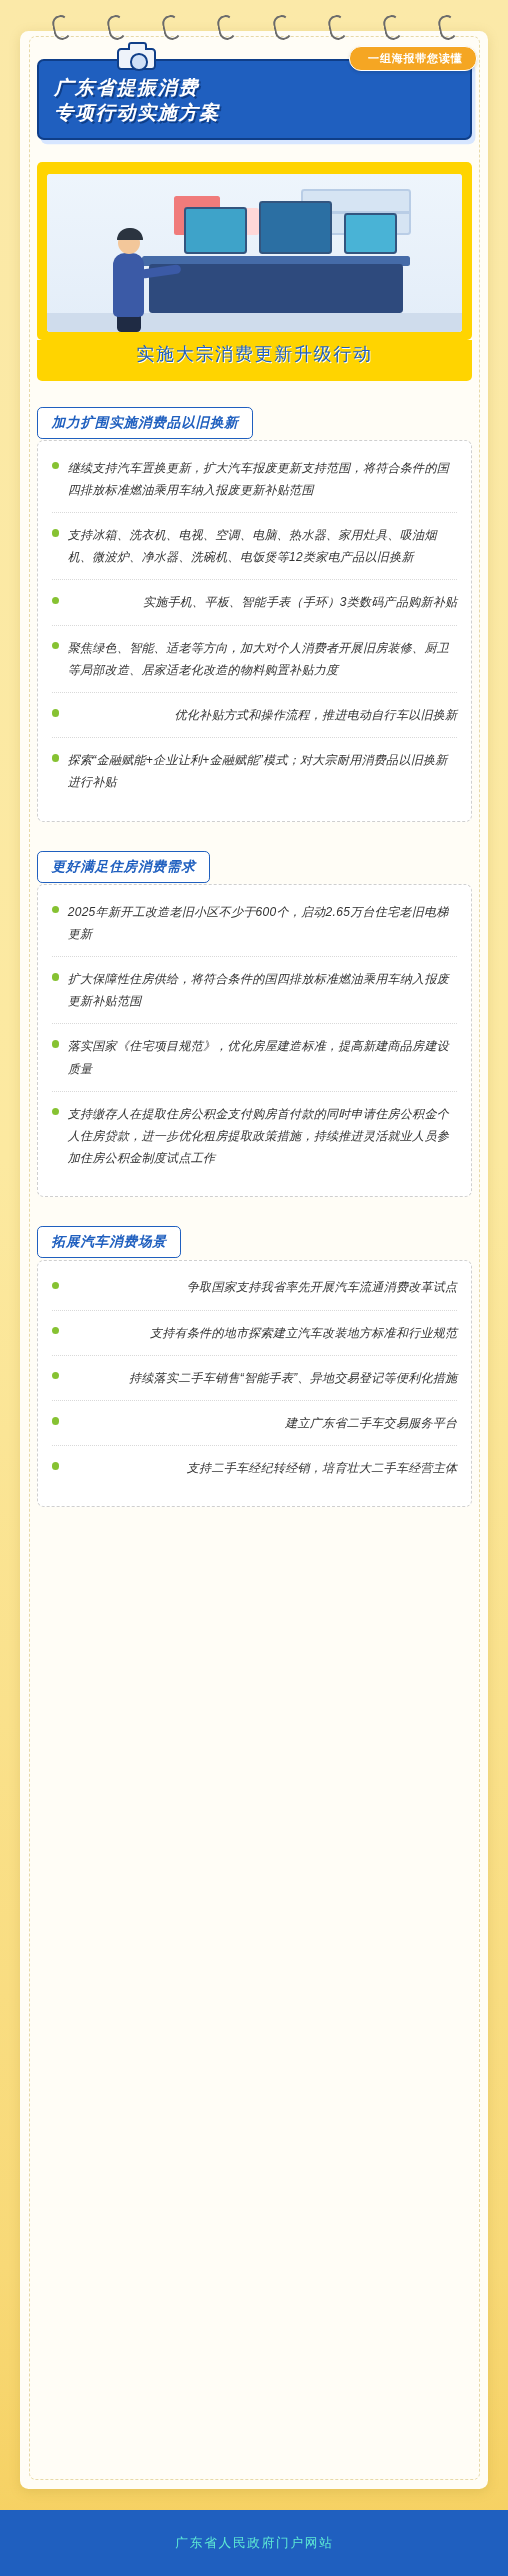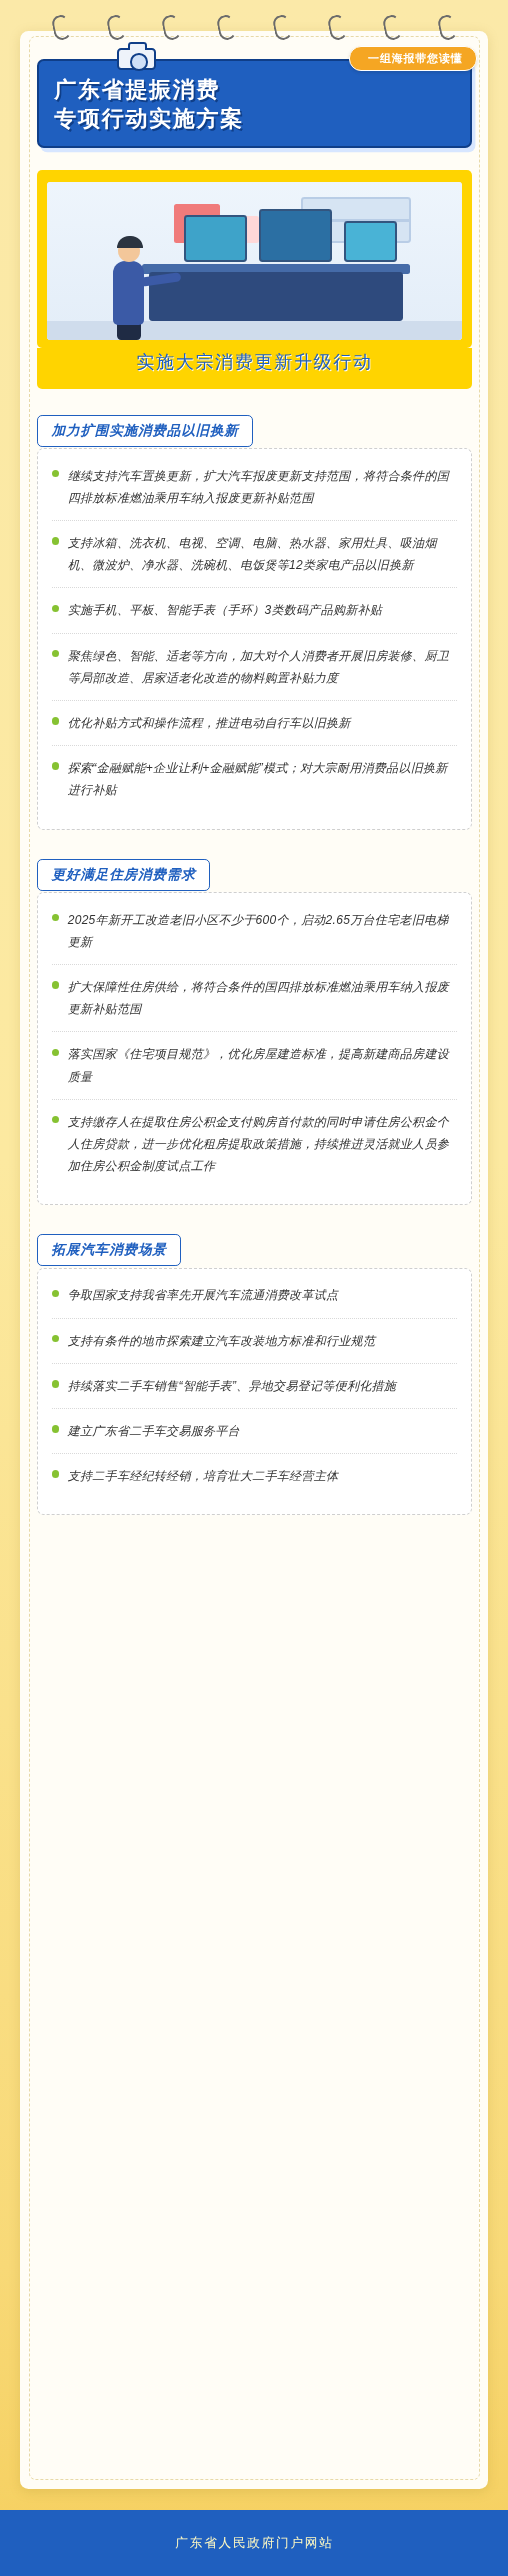--- a/index.html
+++ b/index.html
@@ -111,25 +111,26 @@
     position: absolute;
     top: -7.6px; left: 8.5px;
     width: 15.3px; height: 6px;
     background: #eef3fa;
     border: 2.5px solid #0f3e88;
     border-bottom: none;
     border-radius: 3.4px 3.4px 0 0;
   }
   .title-line {
     color: #ffffff;
-    font-size: 22px;
+    font-size: 19px;
     font-weight: bold;
     letter-spacing: 1.7px;
     line-height: 1.34;
     text-shadow: 1.7px 1.7px 0 #0f3e88;
+    font-style: italic;
   }
 
   
   .illus-frame {
     background: #ffd400;
     border-radius: 5.1px;
     padding: 12px 10.2px 8.5px 10.2px;
     margin-bottom: 0;
   }
   .illus {
@@ -202,20 +203,21 @@
     padding: 15.3px 13.6px 5.1px 13.6px;
     margin-top: -3.4px;
     background: #ffffff;
   }
   .item {
     display: flex;
     align-items: flex-start;
     padding-bottom: 11px;
     margin-bottom: 11px;
     border-bottom: 0.8px dotted #d9d9d9;
+    justify-content: space-between;
   }
   .item:last-child { border-bottom: none; }
   .dot {
     flex: 0 0 auto;
     width: 7.6px; height: 7.6px;
     border-radius: 50%;
     background: #86c232;
     margin: 5.1px 8.5px 0 0;
   }
   .item-text {
@@ -230,21 +232,21 @@
     position: absolute;
     left: 0; right: 0; bottom: 0;
     height: 66px;
     background: #1f5fbf;
     display: flex;
     align-items: center;
     justify-content: center;
     z-index: 4;
   }
   .footer-text {
-    color: #fef9c3;
+    color: #5eead4;
     font-size: 12.7px;
     letter-spacing: 1.7px;
   }
 </style>
 </head>
 <body>
 
 <div class="binder">
   <div class="ring"></div>
   <div class="ring"></div>

